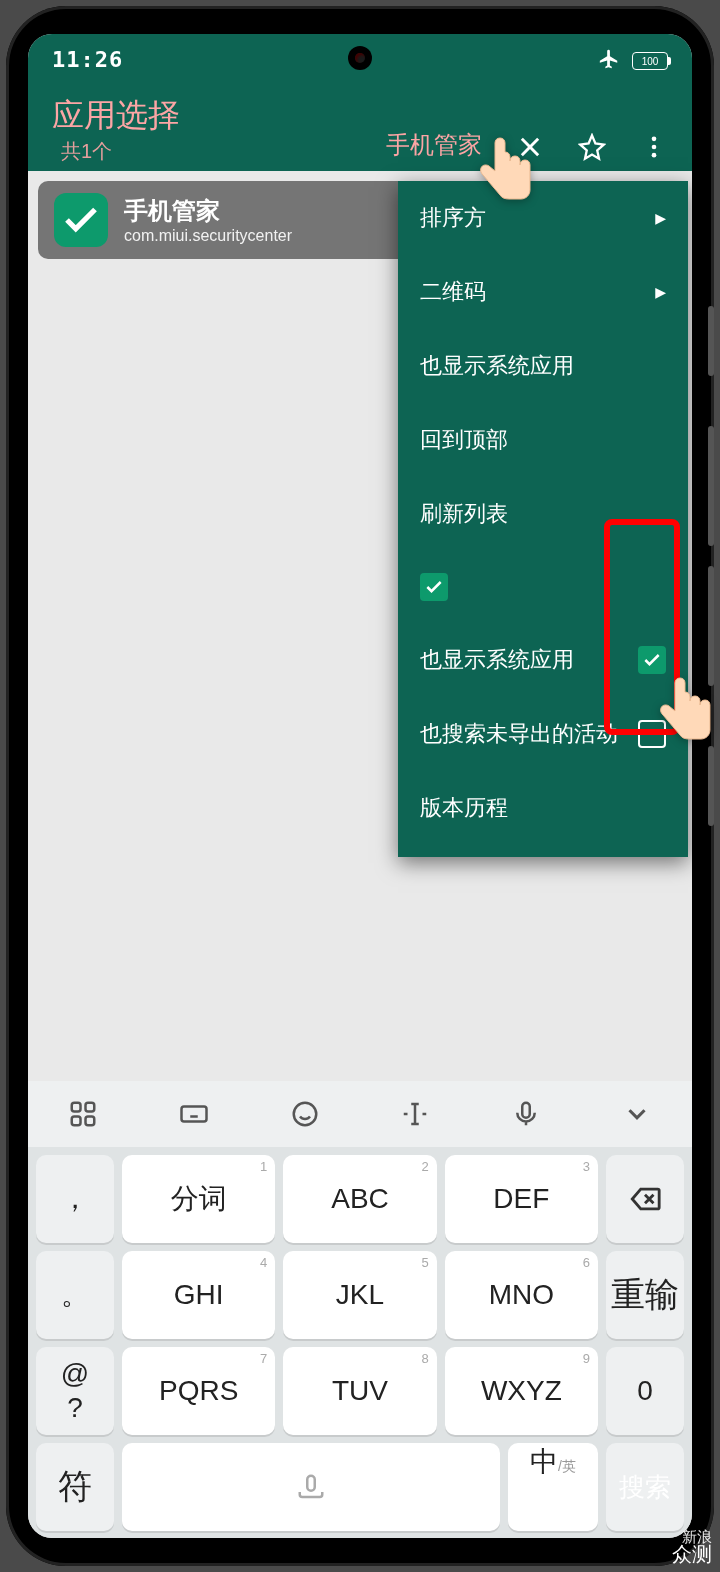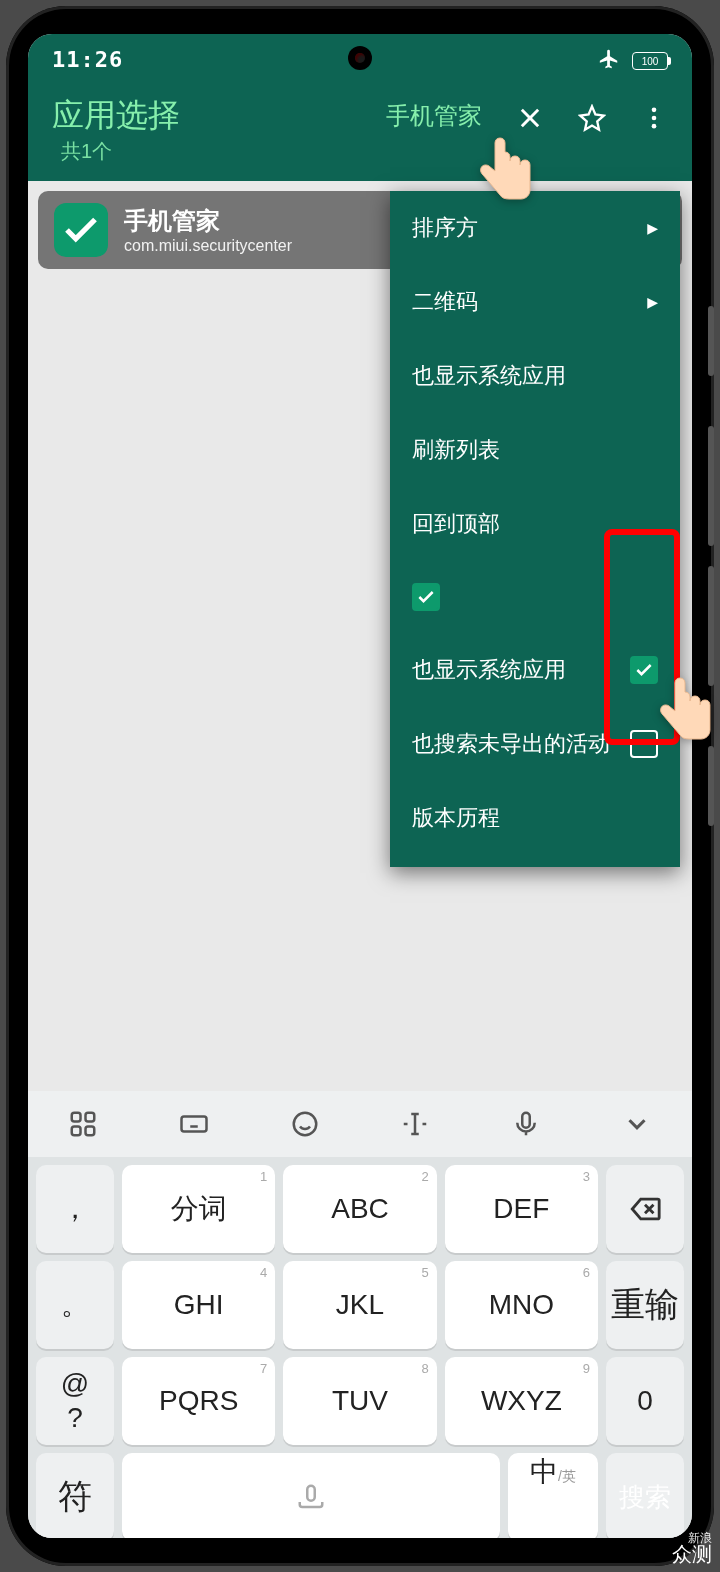--- a/index.html
+++ b/index.html
@@ -7,33 +7,33 @@
   .phone-body { position: absolute; left: 6px; top: 6px; width: 708px; height: 1560px; background: #000; border-radius: 60px; box-shadow: inset 0 0 0 3px #222; }
   .screen { position: absolute; left: 22px; top: 28px; width: 664px; height: 1504px; background: #e9e9e9; border-radius: 24px; overflow: hidden; }
   .notch { position: absolute; left: 50%; top: 40px; width: 24px; height: 24px; border-radius: 50%; background: #000; transform: translateX(-50%); z-index: 99; }
   .notch::after { content:''; position:absolute; left:7px; top:7px; width:10px; height:10px; border-radius:50%; background:#1a1a1a; box-shadow: inset 2px 2px 3px #440000;}
   .statusbar { height: 50px; background: #0d6453; display: flex; justify-content: space-between; align-items: center; padding: 0 24px; color: #fff; font-size: 22px; }
   .status-left { font-weight: 600; letter-spacing: 1px; font-family: monospace;}
   .status-right { display: flex; gap: 12px; align-items: flex-end; }
   .status-right svg { width: 22px; height: 22px; }
   .battery-box { width: 36px; height: 18px; border: 1.5px solid #fff; border-radius: 4px; position: relative; display:flex; align-items:center; justify-content:center; font-size:10px; }
   .battery-box::after { content:''; position:absolute; right:-4px; top:4px; width:3px; height:8px; background:#fff; border-radius:0 2px 2px 0;}
-  .header { background: #0d6453; padding: 10px 24px 16px; color: #86efac; display: flex; justify-content: space-between; align-items: flex-start; }
+  .header { background: #0d6453; padding: 10px 24px 6px; color: #fca5a5; display: flex; justify-content: space-between; align-items: flex-end; }
   .header-left .title{ font-size: 32px; }
   .header-left .sub { font-size: 20px; opacity:.9;margin-left:9px;}
   .header-right { display: flex; gap: 34px; align-items: center; margin-top: 6px;}
   .header-right svg { width: 28px; height: 28px; }
   .search-text { font-size: 24px; padding-bottom:4px; }
   .content { background: #e9e9e9; height: 900px; position:relative;}
   .app-row { margin: 10px 10px 0; background: #757575; border-radius: 10px; display: flex; align-items: center; gap: 16px; padding: 12px 16px; color: #fff; }
   .app-icon { width: 54px; height: 54px; background: #0d9a6c; border-radius: 12px; display: flex; align-items: center; justify-content: center;}
   .app-icon svg { width: 42px; height: 42px;}
   .app-name { font-size: 24px; font-weight:600;}
   .app-pkg { font-size: 16px; opacity:.9;}
-  .dropdown { position: absolute; top: 0; right: 12px; width: 290px; background: #0d6453; box-shadow: 0 6px 20px rgba(0,0,0,.5); z-index: 10; padding-bottom: 12px;}
+  .dropdown { position: absolute; top: 0; right: 4px; width: 290px; background: #0d6453; box-shadow: 0 6px 20px rgba(0,0,0,.5); z-index: 10; padding-bottom: 12px;}
   .dd-item { display: flex; justify-content: space-between; align-items: center; color: #fff; font-size: 22px; padding: 22px 22px; }
   .dd-item .arrow { font-size:14px;}
   .checkbox { width: 28px; height: 28px; border: 2.5px solid #fff; border-radius: 4px; display:flex; align-items:center; justify-content:center;}
   .checkbox.checked { background: #0d9a6c; border-color:#0d9a6c;}
   .checkbox.checked svg { width:20px; height:20px;}
   .highlight-box { position: absolute; border: 6px solid #ff0000; border-radius: 8px; width: 76px; height: 216px; right: 12px; top: 338px; z-index: 12; pointer-events:none;}
   .hand1, .hand2 { position: absolute; z-index: 50; pointer-events:none;}
   .hand1 { left: 470px; top: 130px; }
   .hand2 { left: 650px; top: 670px; }
   .hand1 svg, .hand2 svg { filter: drop-shadow(0 2px 4px rgba(0,0,0,.3));}
@@ -46,21 +46,21 @@
   .key.sm { font-size: 34px;}
   .key.blue { background: #2196f3; color:#fff; font-size:26px;}
   .key.side { width: 78px; flex-shrink:0; background:#eef0f1;}
   .key.main { flex: 1;}
   .side-btn { position:absolute; right:0; width:6px; background:#555; border-radius:3px;}
   .sb1 { top: 300px; height:70px;}
   .sb2 { top: 420px; height:120px;}
   .sb3 { top: 560px; height:120px;}
   .sb4 { top: 740px; height:80px;}
   .watermark { position:absolute; bottom:8px; right:8px; color:#fff; font-size:20px; text-align:right; line-height:1;}
-  .watermark .small{ font-size:12px; display:block; opacity:.9;}
+  .watermark .small{ font-size:15px; display:block; opacity:.9;}
 </style>
 </head>
 <body>
 
 <div class="phone-body">
   <div class="side-btn sb1"></div>
     <div class="side-btn sb2"></div>
     <div class="side-btn sb3"></div>
     <div class="side-btn sb4"></div>
   <div class="notch"></div>
@@ -118,24 +118,24 @@
             <span class="arrow">▶</span>
           </div>
         <div class="dd-item">
             <span>二维码</span>
             <span class="arrow">▶</span>
           </div>
         <div class="dd-item">
             <span>也显示系统应用</span>
           </div>
         <div class="dd-item">
+            <span>回到顶部</span>
+          </div>
+        <div class="dd-item">
             <span>刷新列表</span>
-          </div>
-        <div class="dd-item">
-            <span>回到顶部</span>
           </div>
         <div class="dd-item">
             <span class="checkbox checked">
               <svg viewBox="0 0 24 24" stroke="#fff" stroke-width="3" fill="none">
                 <path d="M4 12l5 5L20 6"></path>
               </svg>
             </span>
           </div>
         <div class="dd-item">
             <span>也显示系统应用</span>

